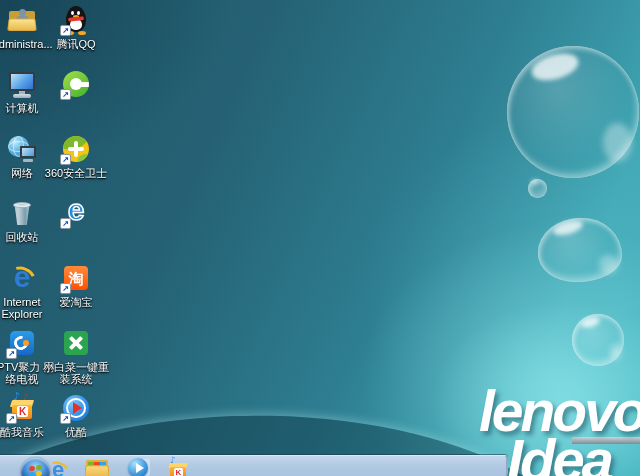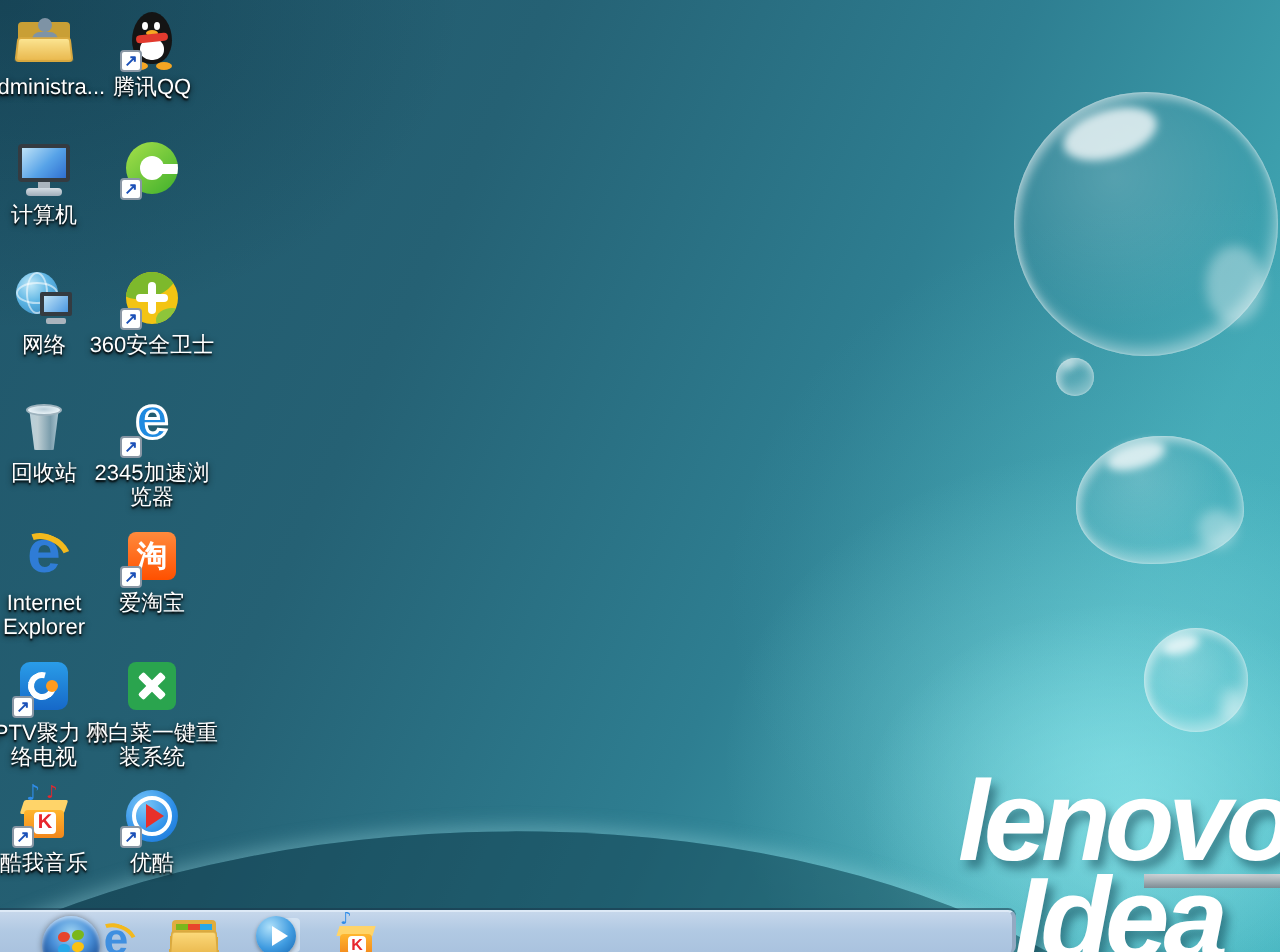--- a/index.html
+++ b/index.html
@@ -244,22 +244,20 @@
         <b class="rb-rim"></b>
     </div>
     <div class="dlabel">回收站</div>
   </div>
 
   <div class="dicon" style="left:42px;top:197px">
     <div class="art">
       <b class="tf-e">e</b>
       <b class="badge">↗</b>
     </div>
-    <div class="dlabel">2345加速浏
-览器</div>
   </div>
 
   <div class="dicon" style="left:-12px;top:262px">
     <div class="art">
       <b class="ie-e">e</b>
         <b class="ie-sw"></b>
     </div>
     <div class="dlabel">Internet
 Explorer</div>
   </div>

